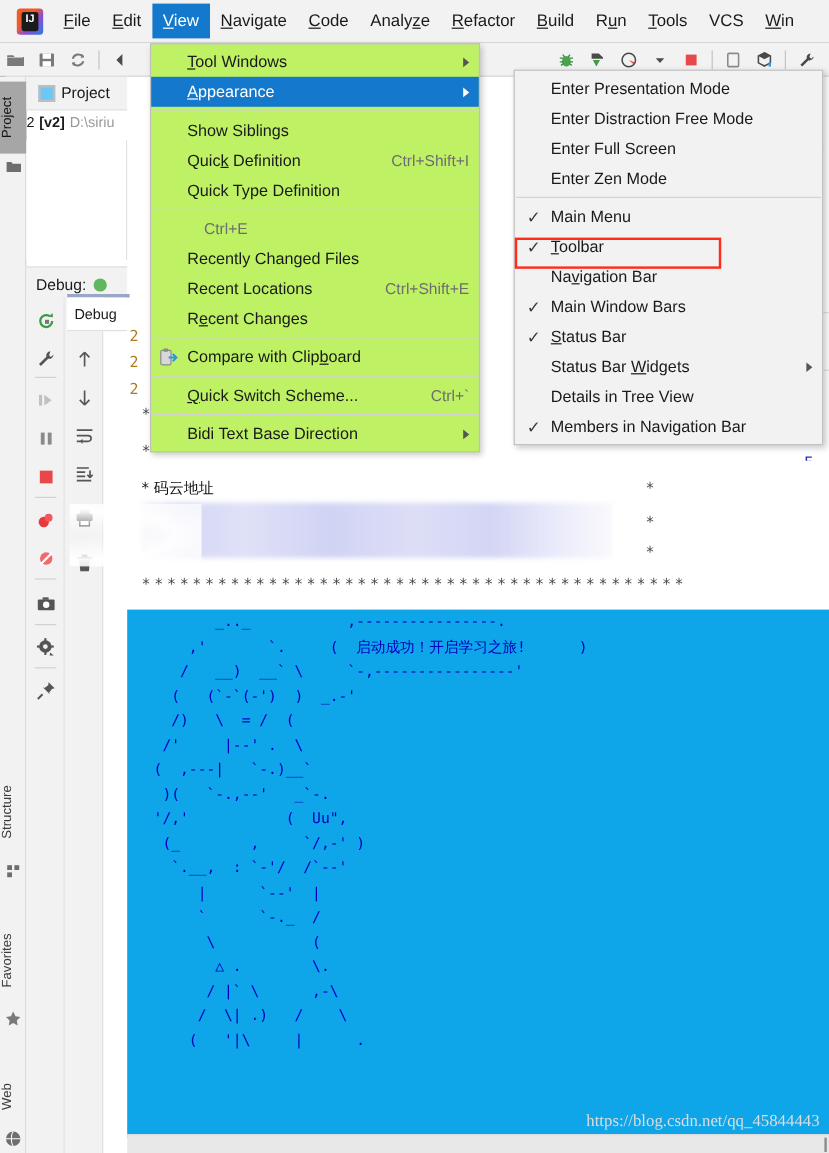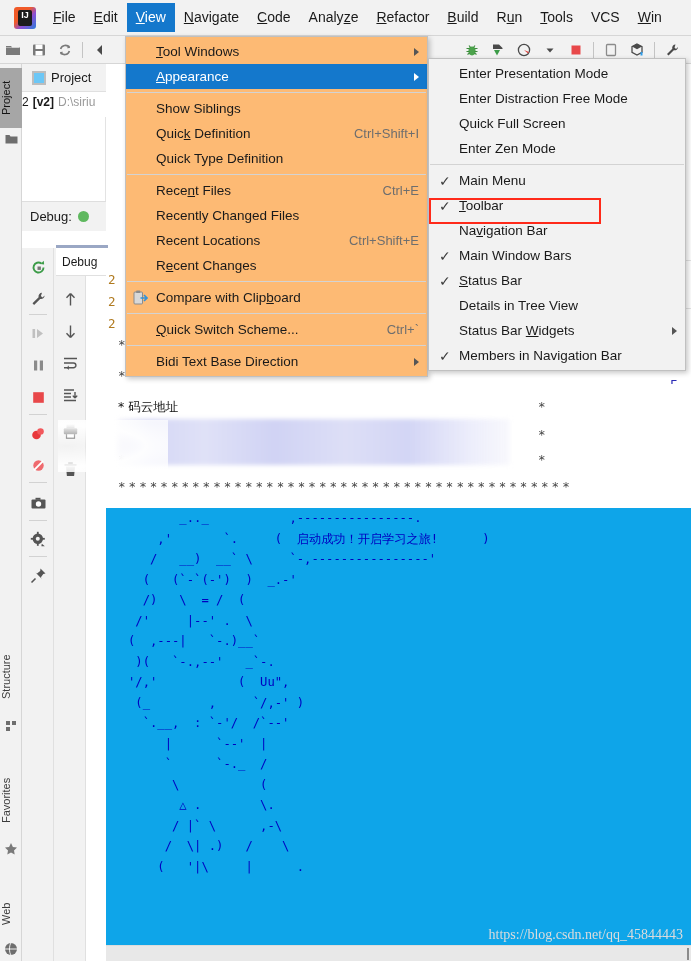--- a/index.html
+++ b/index.html
@@ -125,21 +125,21 @@
   .crumb-c { color: #9a9a9a; }
 
   .project-body {
     position: absolute; left: 22px; top: 117px;
     width: 84px; height: 100px; background: #ffffff;
     border-right: 1px solid #e3e3e3;
   }
 
   
   .debug-head {
-    position: absolute; left: 22px; top: 201px;
+    position: absolute; left: 22px; top: 222px;
     width: 84px; height: 30px;
     background: #f2f2f2;
     border-top: 1px solid #dedede;
     display: flex; align-items: center; padding-left: 8px; gap: 6px;
   }
   .debug-head-label { font-size: 13px; color: #1a1a1a; }
   .debug-dot {
     width: 11px; height: 11px; border-radius: 50%;
     background: #5fb85f; flex: none;
   }
@@ -250,22 +250,22 @@
     background: #ffffff;
     font-family: "DejaVu Sans Mono", monospace;
     font-size: 12px;
     overflow: hidden;
   }
   .rp { position: absolute; left: 2px; white-space: nowrap; }
 
   
   .dropdown {
     position: absolute; left: 125px; top: 36px;
-    width: 303px;
-    background: #fdba74;
+    width: 275px;
+    background: #bef264;
     border: 1px solid #c0c0c0;
     box-shadow: 2px 2px 5px rgba(0,0,0,0.22);
     padding: 2px 0;
     z-index: 50;
   }
   .mrow {
     position: relative;
     display: flex; align-items: center;
     height: 25px;
     padding: 0 8px 0 30px;
@@ -655,21 +655,20 @@
       <span class="mshort">Ctrl+Shift+I</span>
     </div>
 
     <div class="mrow">
       <span class="mlabel">Quick Type Definition</span>
     </div>
 
     <div class="msep"></div>
 
     <div class="mrow">
-      <span class="mlabel">Rece<u>n</u>t Files</span>
       <span class="mshort">Ctrl+E</span>
     </div>
 
     <div class="mrow">
       <span class="mlabel">Recently Changed Files</span>
     </div>
 
     <div class="mrow">
       <span class="mlabel">Recent Locations</span>
       <span class="mshort">Ctrl+Shift+E</span>
@@ -711,21 +710,21 @@
 
   <div class="submenu">
 
     <div class="mrow">
       <span class="mlabel">Enter Presentation Mode</span>
     </div>
     <div class="mrow">
       <span class="mlabel">Enter Distraction Free Mode</span>
     </div>
     <div class="mrow">
-      <span class="mlabel">Quick Full Screen</span>
+      <span class="mlabel">Enter Full Screen</span>
     </div>
     <div class="mrow">
       <span class="mlabel">Enter Zen Mode</span>
     </div>
 
     <div class="msep"></div>
 
     <div class="mrow">
       <span class="check">✓</span>
       <span class="mlabel">Main Menu</span>
@@ -739,27 +738,27 @@
     </div>
     <div class="mrow">
       <span class="check">✓</span>
       <span class="mlabel">Main Window Bars</span>
     </div>
     <div class="mrow">
       <span class="check">✓</span>
       <span class="mlabel"><u>S</u>tatus Bar</span>
     </div>
     <div class="mrow">
-      <span class="mlabel">Details in Tree View</span>
-    </div>
-    <div class="mrow">
       <span class="mlabel">Status Bar <u>W</u>idgets</span>
       <span class="arrow"></span>
     </div>
     <div class="mrow">
+      <span class="mlabel">Details in Tree View</span>
+    </div>
+    <div class="mrow">
       <span class="check">✓</span>
       <span class="mlabel">Members in Navigation Bar</span>
     </div>
   </div>
 
   <div class="redbox"></div>
 
 </div>
 
 </body></html>

